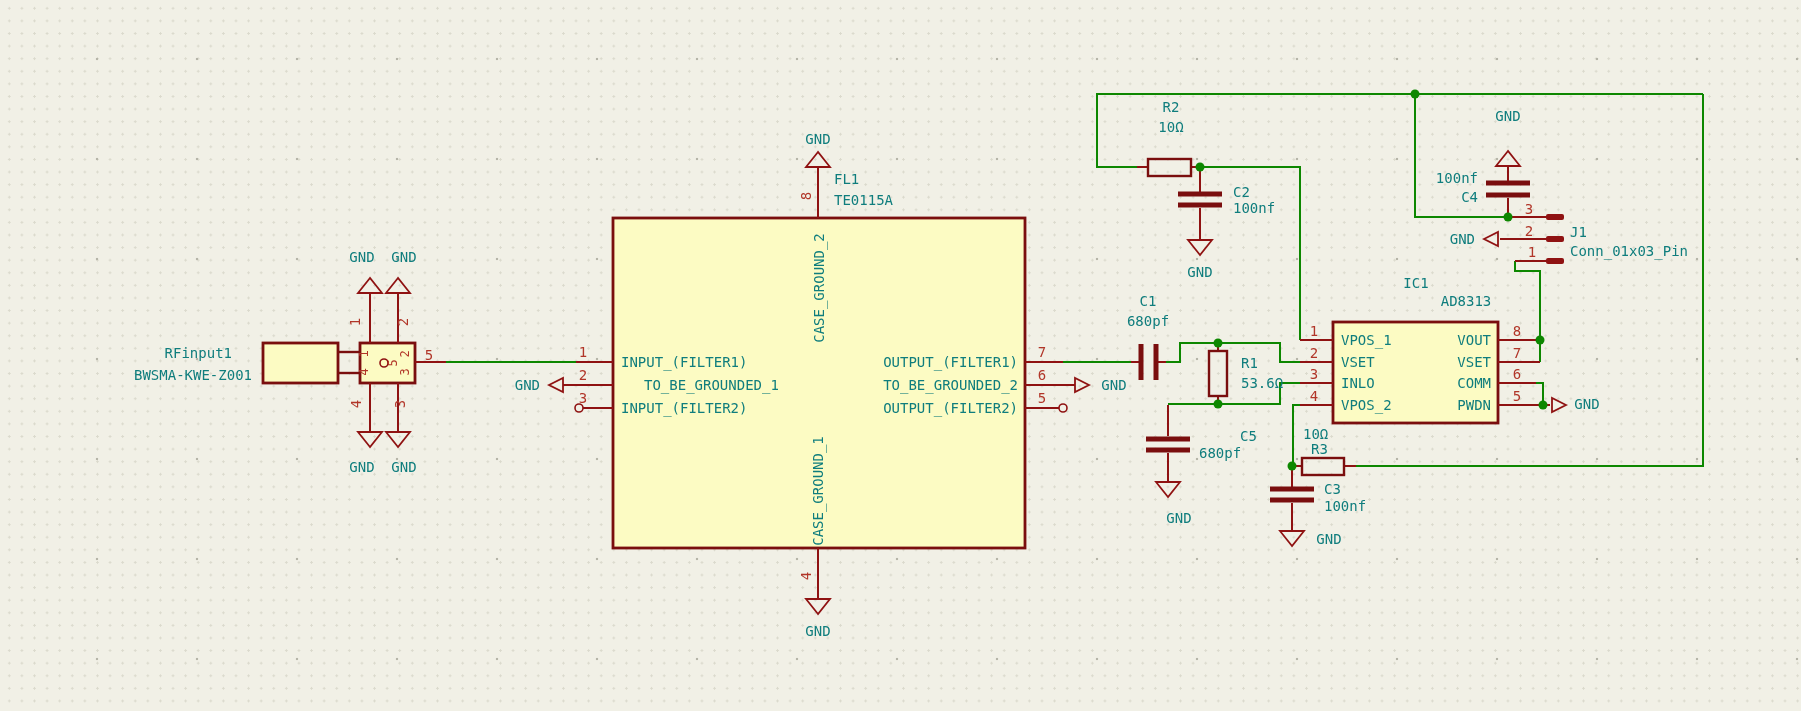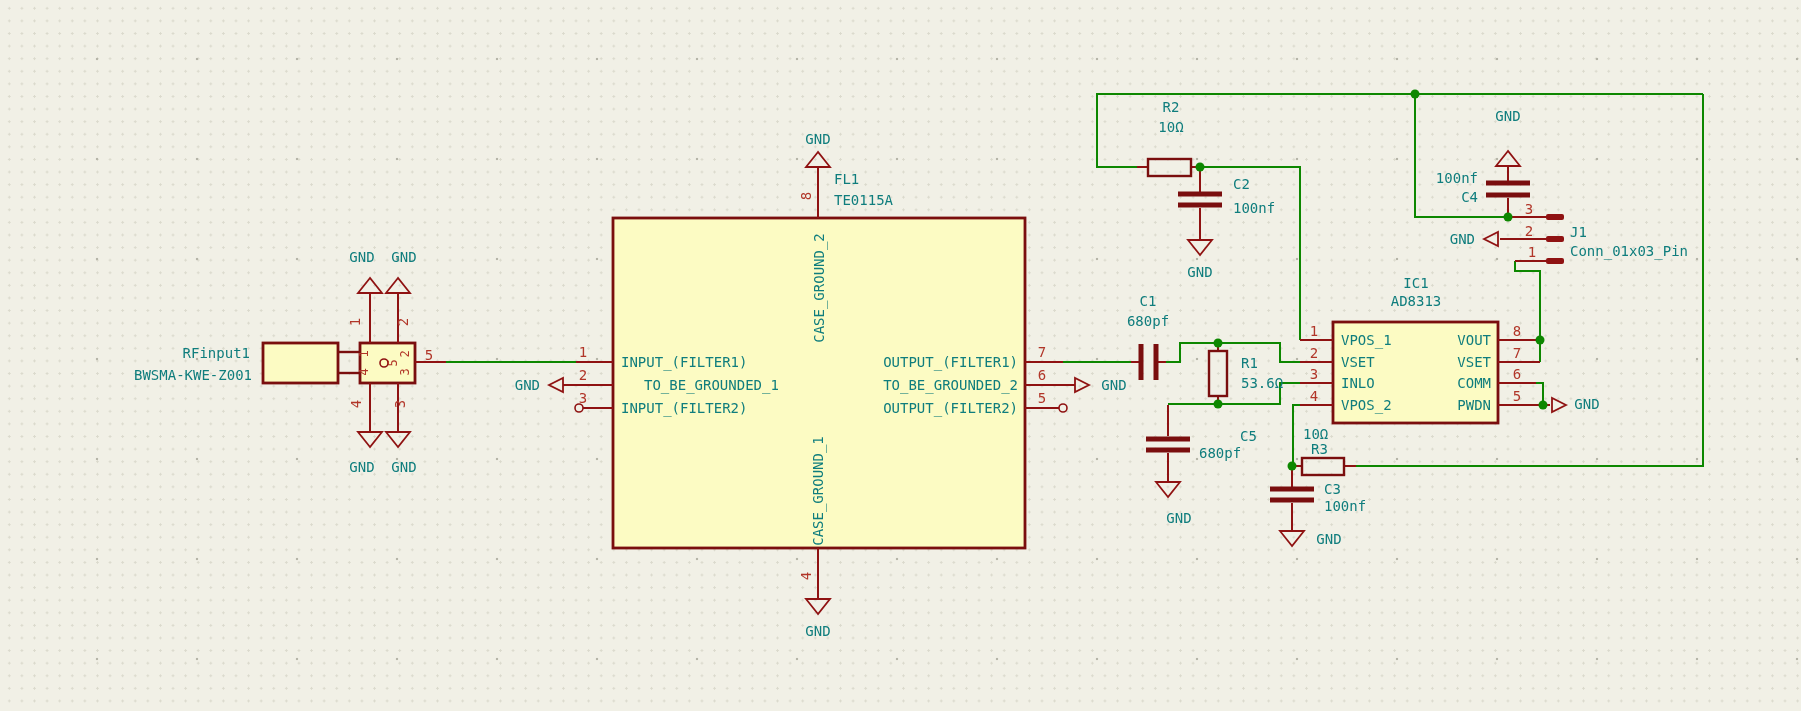--- a/index.html
+++ b/index.html
@@ -176,21 +176,21 @@
     <circle class="dot" cx="1218" cy="404" r="4.5"></circle>
     <circle class="dot" cx="1200" cy="167" r="4.5"></circle>
     <circle class="dot" cx="1415" cy="94" r="4.5"></circle>
     <circle class="dot" cx="1508" cy="217" r="4.5"></circle>
     <circle class="dot" cx="1540" cy="340" r="4.5"></circle>
     <circle class="dot" cx="1543" cy="405" r="4.5"></circle>
     <circle class="dot" cx="1292" cy="466" r="4.5"></circle>
   </g>
 </svg>
 
-<span class="lbl r" style="left:250px;top:353px">RFinput1</span>
+<span class="lbl r" style="left:232px;top:353px">RFinput1</span>
 <span class="lbl r" style="left:252px;top:375px">BWSMA-KWE-Z001</span>
 <span class="pn vt" style="left:355px;top:322px">1</span>
 <span class="pn vt" style="left:403px;top:322px">2</span>
 <span class="pn vt" style="left:356px;top:404px">4</span>
 <span class="pn vt" style="left:400px;top:404px">3</span>
 <span class="pn vt" style="left:364px;top:354px;font-size:12px">1</span>
 <span class="pn vt" style="left:364px;top:372px;font-size:12px">4</span>
 <span class="pn vt" style="left:405px;top:354px;font-size:12px">2</span>
 <span class="pn vt" style="left:405px;top:372px;font-size:12px">3</span>
 <span class="pn vt" style="left:393px;top:363px;font-size:12px">5</span>
@@ -226,36 +226,36 @@
 <span class="lbl c" style="left:1148px;top:301px">C1</span>
 <span class="lbl c" style="left:1148px;top:321px">680pf</span>
 <span class="lbl l" style="left:1241px;top:363px">R1</span>
 <span class="lbl l" style="left:1241px;top:383px">53.6Ω</span>
 <span class="lbl l" style="left:1240px;top:436px">C5</span>
 <span class="lbl l" style="left:1199px;top:453px">680pf</span>
 <span class="lbl c" style="left:1179px;top:518px">GND</span>
 
 <span class="lbl c" style="left:1171px;top:107px">R2</span>
 <span class="lbl c" style="left:1171px;top:127px">10Ω</span>
-<span class="lbl l" style="left:1233px;top:184px">C2</span>
+<span class="lbl l" style="left:1233px;top:192px">C2</span>
 <span class="lbl l" style="left:1233px;top:208px">100nf</span>
 <span class="lbl c" style="left:1200px;top:272px">GND</span>
 
 <span class="lbl l" style="left:1303px;top:434px">10Ω</span>
 <span class="lbl l" style="left:1311px;top:449px">R3</span>
 <span class="lbl l" style="left:1324px;top:489px">C3</span>
 <span class="lbl l" style="left:1324px;top:506px">100nf</span>
 <span class="lbl c" style="left:1329px;top:539px">GND</span>
 
 <span class="lbl r" style="left:1478px;top:178px">100nf</span>
 <span class="lbl r" style="left:1478px;top:197px">C4</span>
 <span class="lbl c" style="left:1508px;top:116px">GND</span>
 
 <span class="lbl c" style="left:1416px;top:283px">IC1</span>
-<span class="lbl c" style="left:1416px;top:301px">AD8313</span>
+<span class="lbl c" style="left:1466px;top:301px">AD8313</span>
 <span class="lbl l" style="left:1341px;top:340px">VPOS_1</span>
 <span class="lbl l" style="left:1341px;top:362px">VSET</span>
 <span class="lbl l" style="left:1341px;top:383px">INLO</span>
 <span class="lbl l" style="left:1341px;top:405px">VPOS_2</span>
 <span class="lbl r" style="left:1491px;top:340px">VOUT</span>
 <span class="lbl r" style="left:1491px;top:362px">VSET</span>
 <span class="lbl r" style="left:1491px;top:383px">COMM</span>
 <span class="lbl r" style="left:1491px;top:405px">PWDN</span>
 <span class="pn c" style="left:1314px;top:331px">1</span>
 <span class="pn c" style="left:1314px;top:353px">2</span>

